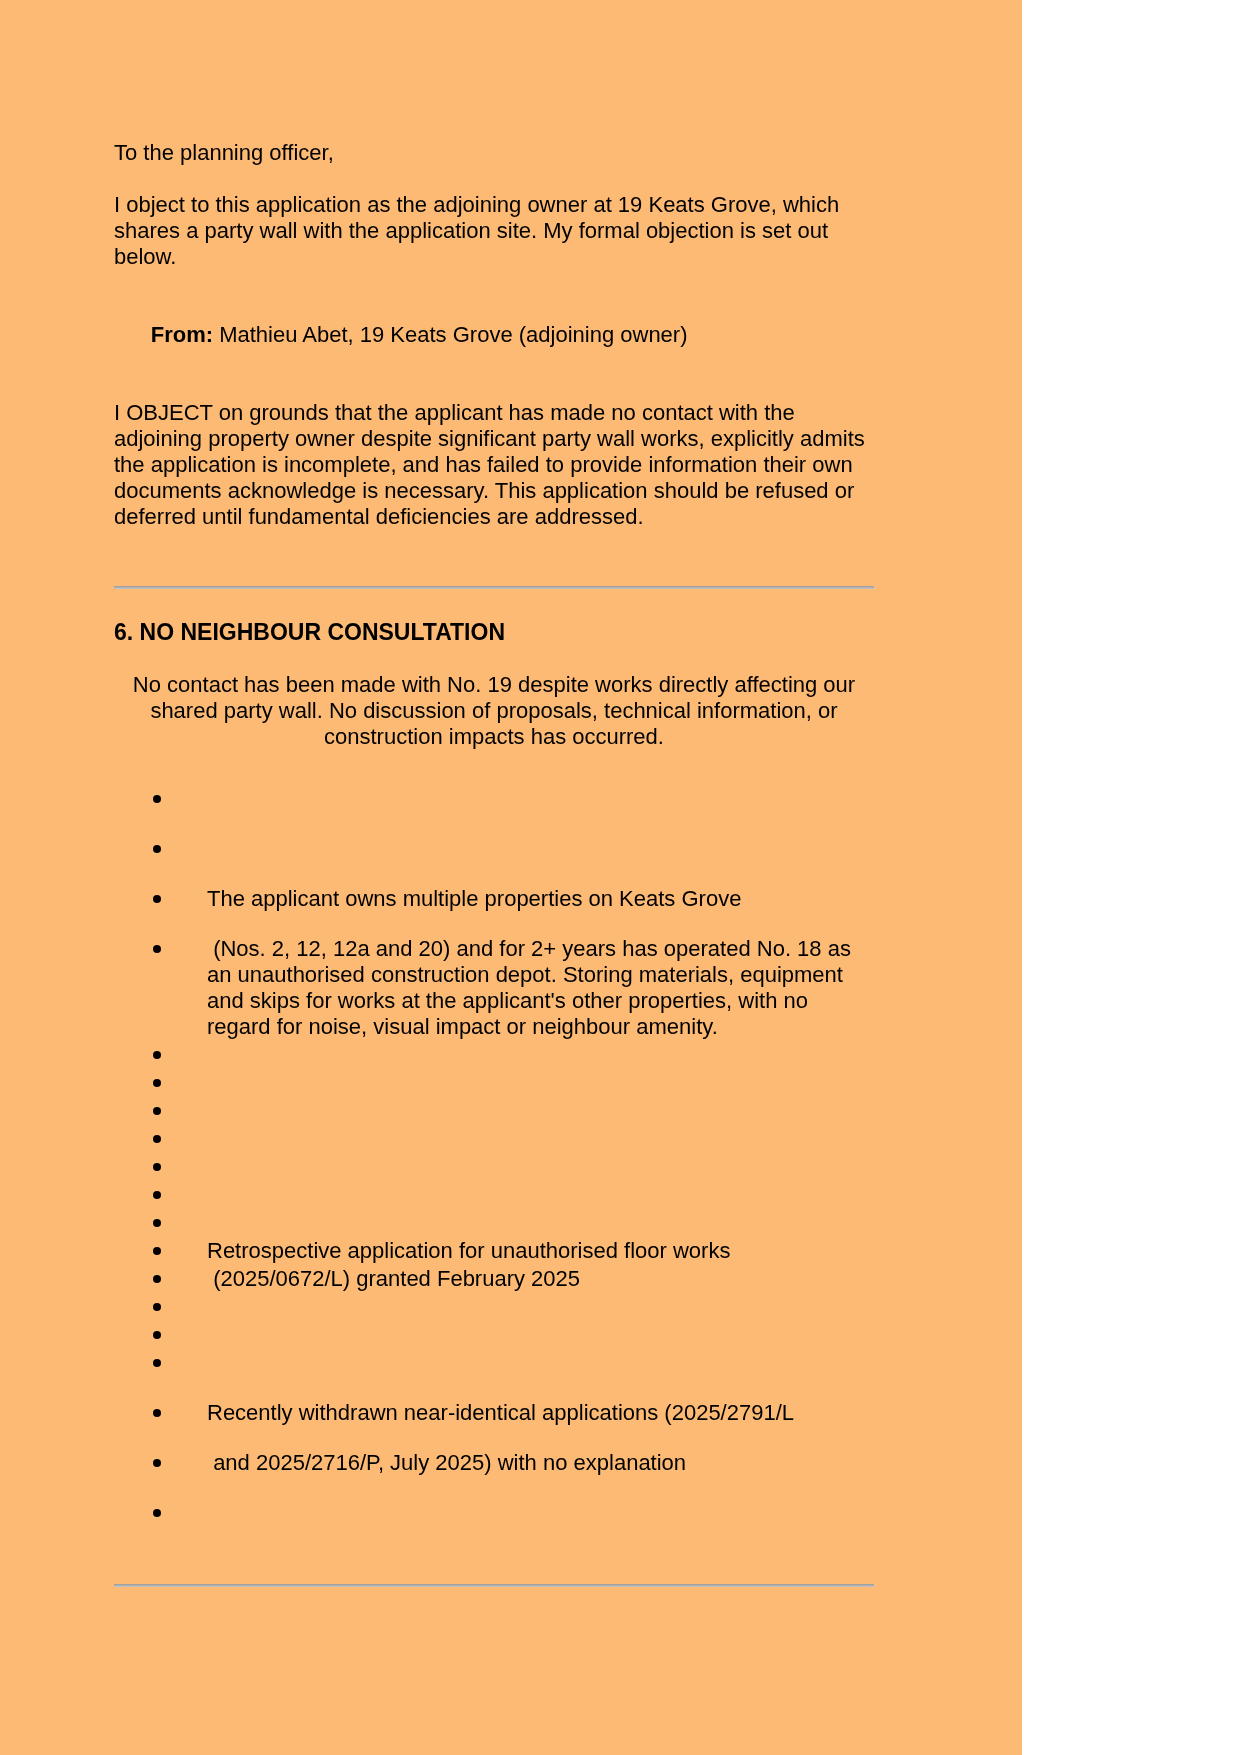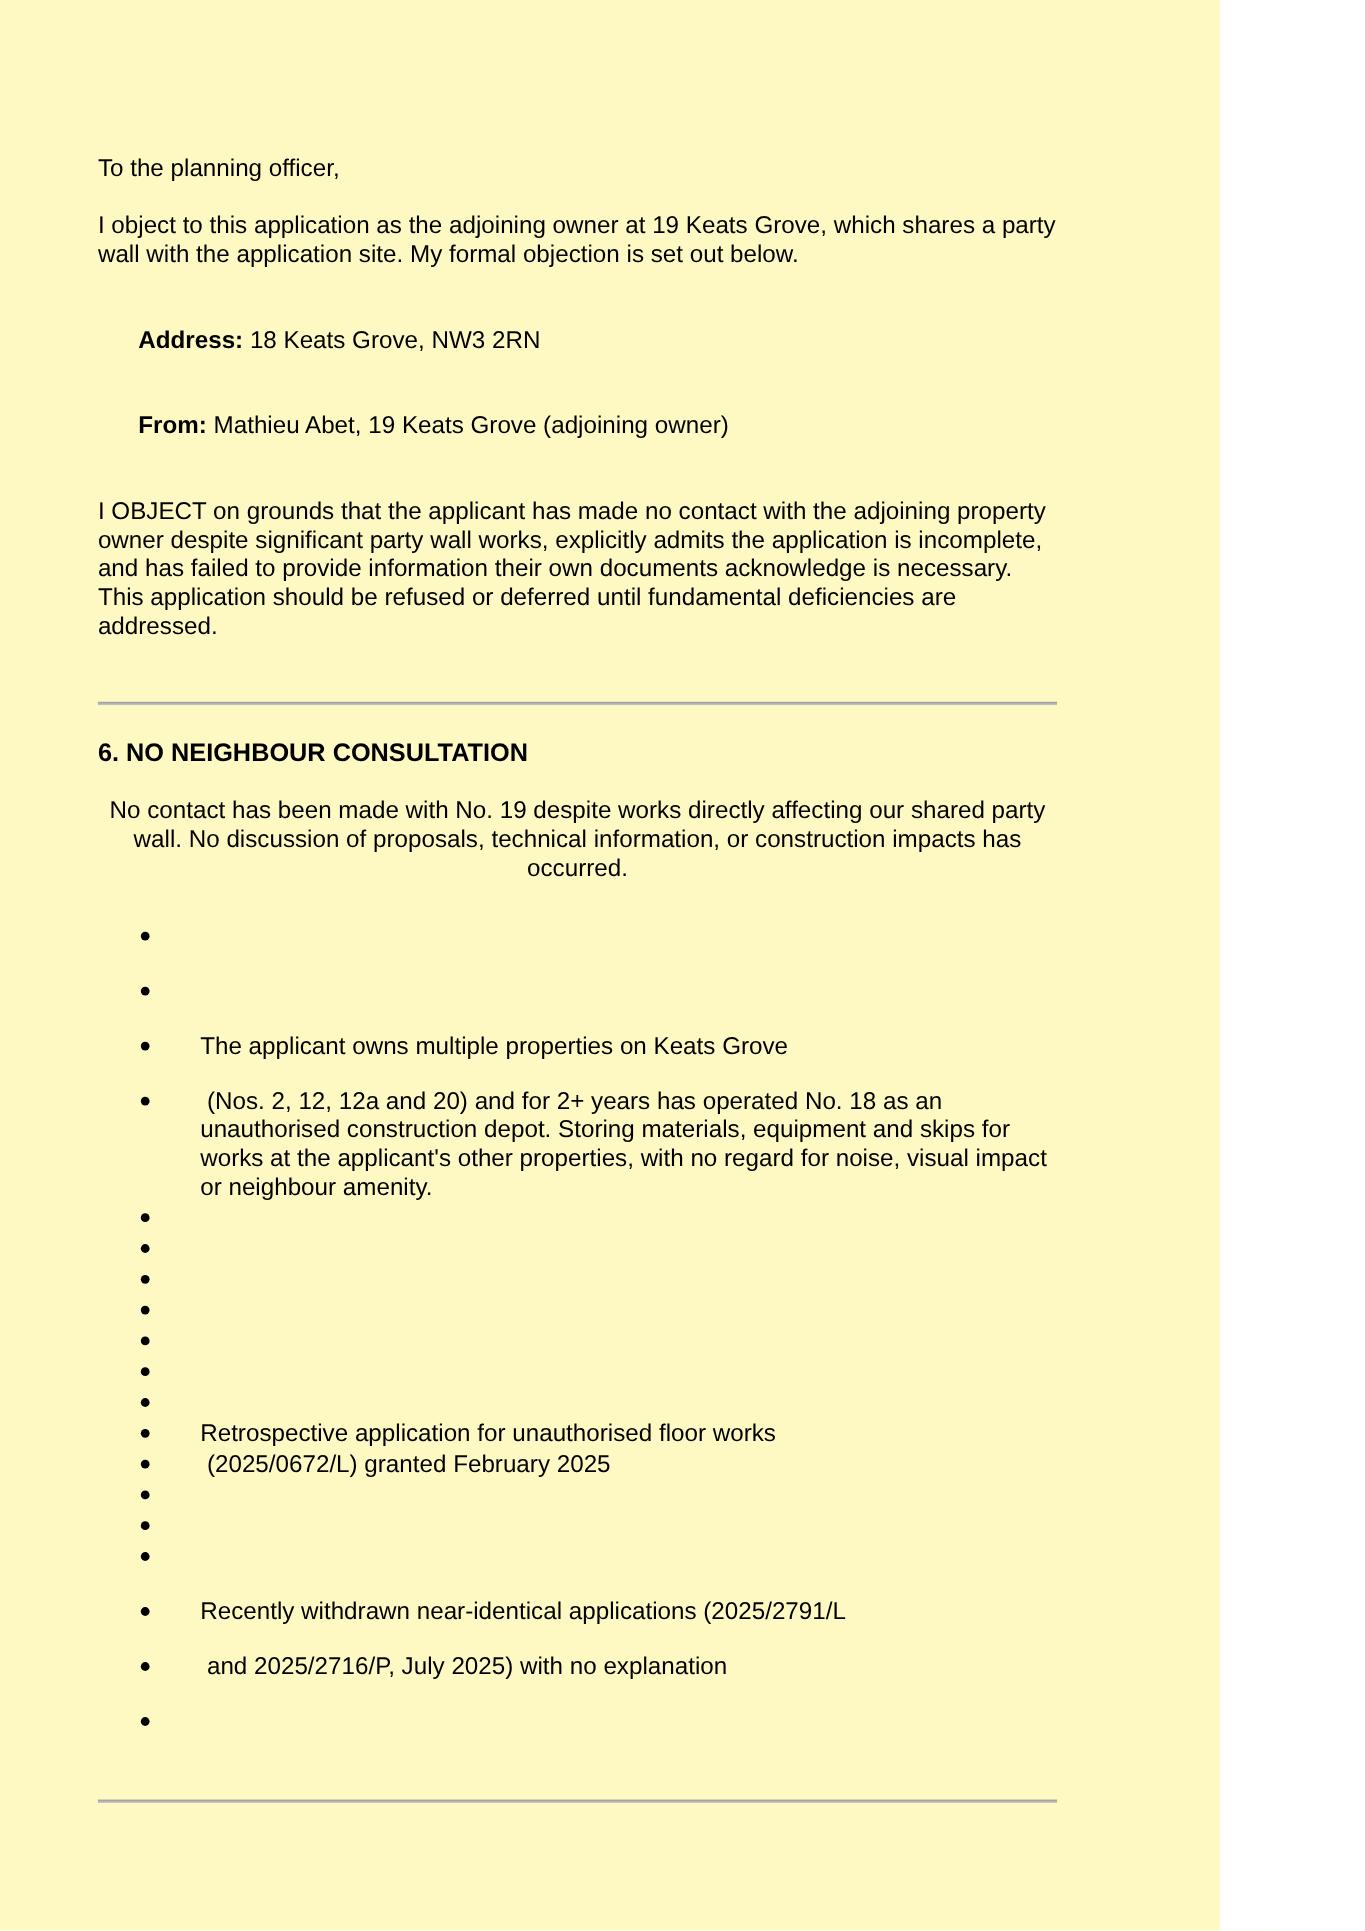--- a/index.html
+++ b/index.html
@@ -1,26 +1,26 @@
 <!DOCTYPE html>
 <html><head>
 <meta charset="utf-8">
 <style>
   html, body { margin: 0; padding: 0; background: #ffffff; }
   .page {
     position: relative;
-    width: 1109px;
+    width: 1022px;
     height: 1755px;
     box-sizing: border-box;
-    background: #fef9c3;
+    background: #fdba74;
     color: #000000;
     font-family: "Liberation Sans", sans-serif;
     font-size: 22px;
     line-height: 26px;
-    padding: 140px 148px 0 89px;
+    padding: 140px 148px 0 114px;
     overflow: hidden;
   }
   p { margin: 0 0 26px 0; }
   .meta-block { margin: 0 0 26px 0; }
   .meta-line { white-space: pre-wrap; }
   .meta-line strong, .bold { font-weight: bold; }
   .p-narrow { max-width: 905px; text-align: center; }
   .rule {
     border: none;
     height: 3px;
@@ -63,23 +63,20 @@
 <body>
 
 <div class="page">
 
   <p>To the planning officer,</p>
 
   <p>I object to this application as the adjoining owner at 19 Keats Grove, which shares a party wall with the application site. My formal objection is set out below.</p>
 
   <div class="meta-block">
     <div class="meta-line">
-      <strong>Address:</strong><span> 18 Keats Grove, NW3 2RN</span>
-    </div>
-    <div class="meta-line">
       <strong>From:</strong><span> Mathieu Abet, 19 Keats Grove (adjoining owner)</span>
     </div>
   </div>
 
   <p>I OBJECT on grounds that the applicant has made no contact with the adjoining property owner despite significant party wall works, explicitly admits the application is incomplete, and has failed to provide information their own documents acknowledge is necessary. This application should be refused or deferred until fundamental deficiencies are addressed.</p>
 
   <hr class="rule">
 
   <h2 class="section-heading">6. NO NEIGHBOUR CONSULTATION</h2>
 

